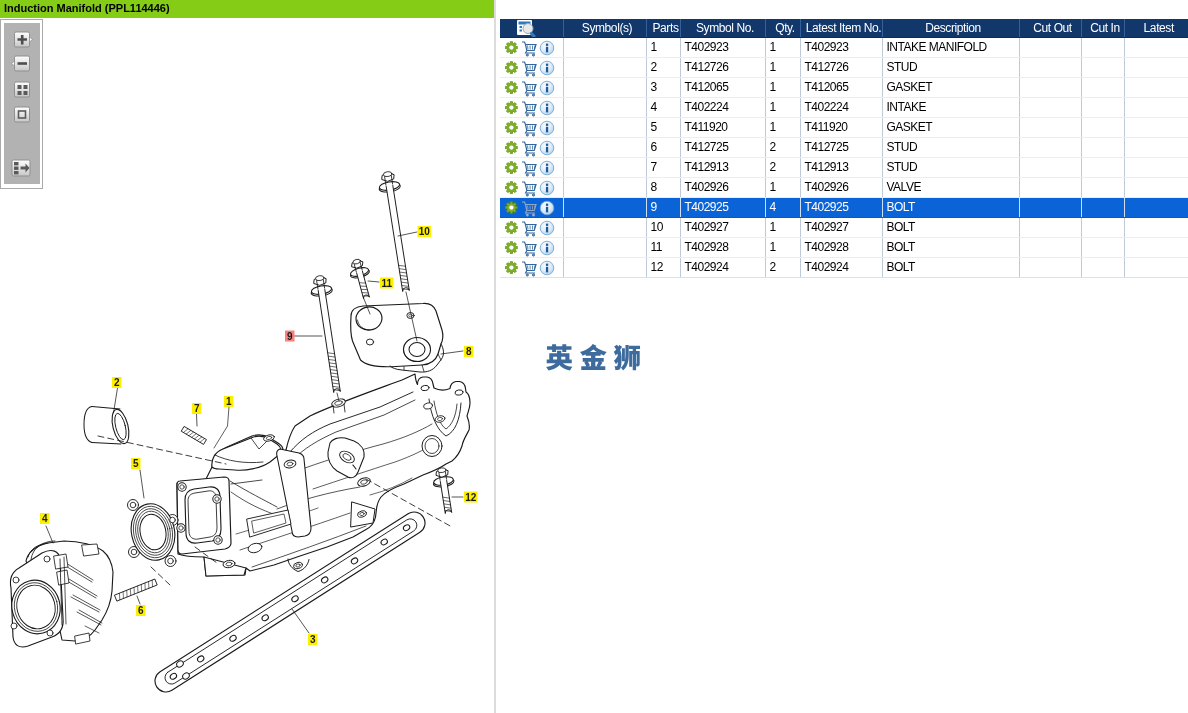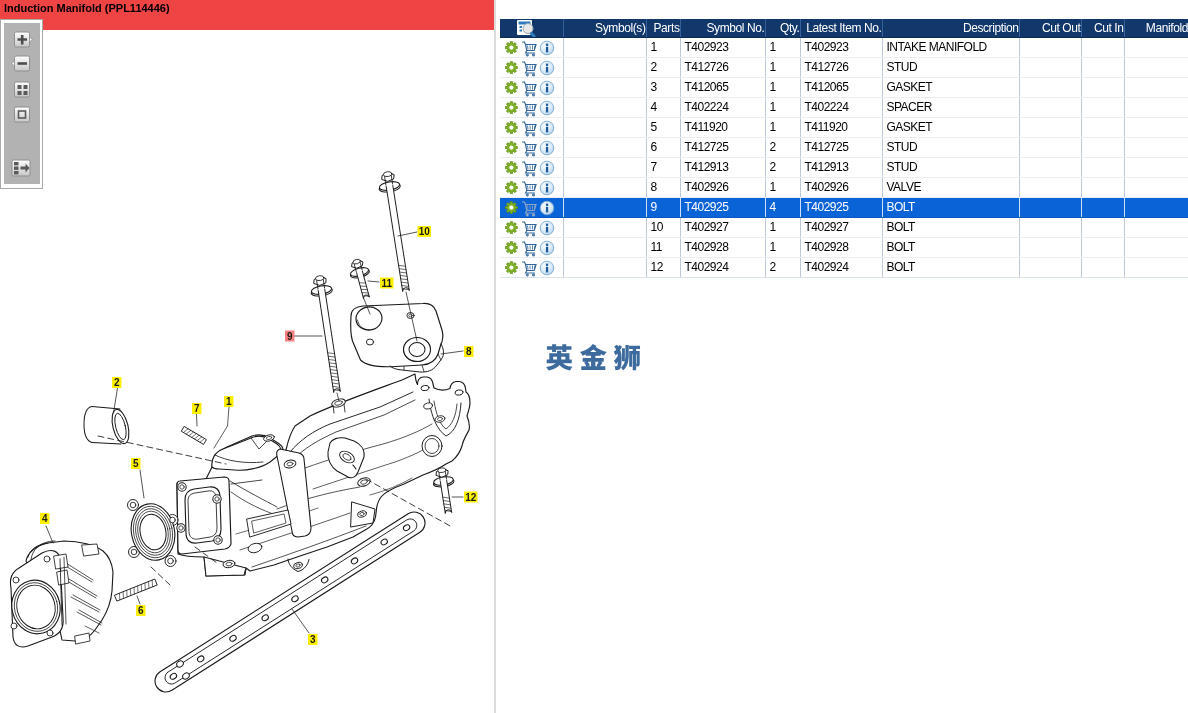--- a/index.html
+++ b/index.html
@@ -1,24 +1,24 @@
 <!DOCTYPE html>
 <html><head><meta charset="utf-8">
 <style>
 html,body{margin:0;padding:0;width:1188px;height:713px;background:#fff;overflow:hidden}
 body{font-family:"Liberation Sans",sans-serif;position:relative}
-#titlebar{position:absolute;left:0;top:0;width:494px;height:30px;background:#ef4444}
+#titlebar{position:absolute;left:0;top:0;width:494px;height:18px;background:#84cc16}
 #titlebar span{position:absolute;left:4px;top:2px;font-size:11px;font-weight:bold;color:#000;letter-spacing:0}
 #divider{position:absolute;left:494px;top:0;width:2px;height:713px;background:#dcdcdc}
 #toolbox{position:absolute;left:0px;top:19px;width:41px;height:168px;background:#fff;border:1px solid #a9a9a9}
 #toolpanel{position:absolute;left:3px;top:3px;width:36px;height:161px;background:#b2b2b2}
 table{position:absolute;left:500px;top:19px;border-collapse:collapse;table-layout:fixed;width:688px;border-bottom:1px solid #d9e3ee}
 th:last-child,td:last-child{border-right:none}
 tr:last-child td{border-bottom-color:#d9e3ee}
-th{background:#12386b;color:#fff;font-size:12px;font-weight:normal;letter-spacing:-0.4px;text-align:right;padding:0 0 0 5px;height:17px;line-height:17px;border-right:1px solid #35619b;border-bottom:1px solid #0d2c55;overflow:hidden;white-space:nowrap}
+th{background:#12386b;color:#fff;font-size:12px;font-weight:normal;letter-spacing:-0.4px;text-align:center;padding:0 0 0 5px;height:17px;line-height:17px;border-right:1px solid #35619b;border-bottom:1px solid #0d2c55;overflow:hidden;white-space:nowrap}
 td{font-size:12px;letter-spacing:-0.5px;color:#000;padding:0 0 0 4px;height:19px;line-height:19px;border-right:1px solid #becad8;border-bottom:1px solid #e9eef3;overflow:hidden;white-space:nowrap;background:#fff}
 td.ic{padding:0 0 0 4px}
 td.ic svg,th svg{display:block}
 tr.sel td{background:#0b63d8;color:#fff;border-right-color:#cfe0f4;border-bottom-color:#0a58c2;border-top:1px solid #0e55b4}
 .wm{position:absolute;left:540px;top:338px}
 </style></head>
 <body>
 <svg width="0" height="0" style="position:absolute">
 <defs>
 <g id="gear">
@@ -384,21 +384,21 @@
           </svg>
         </th>
         <th>Symbol(s)</th>
         <th>Parts</th>
         <th>Symbol No.</th>
         <th>Qty.</th>
         <th>Latest Item No.</th>
         <th>Description</th>
         <th>Cut Out</th>
         <th>Cut In</th>
-        <th>Manifold</th>
+        <th>Latest</th>
       </tr>
 <tr>
         <td class="ic">
           <svg width="56" height="17" viewBox="0 0 56 17" style="margin-top:1px">
             <use href="#gear" x="1" y="0"></use>
             <use href="#cart" x="17" y="0"></use>
             <use href="#info" x="36" y="0"></use>
           </svg>
         </td>
         <td></td>
@@ -453,21 +453,21 @@
             <use href="#gear" x="1" y="0"></use>
             <use href="#cart" x="17" y="0"></use>
             <use href="#info" x="36" y="0"></use>
           </svg>
         </td>
         <td></td>
         <td>4</td>
         <td>T402224</td>
         <td>1</td>
         <td>T402224</td>
-        <td>SPACER</td>
+        <td>INTAKE</td>
         <td></td>
         <td></td>
         <td></td>
       </tr>
 <tr>
         <td class="ic">
           <svg width="56" height="17" viewBox="0 0 56 17" style="margin-top:1px">
             <use href="#gear" x="1" y="0"></use>
             <use href="#cart" x="17" y="0"></use>
             <use href="#info" x="36" y="0"></use>

